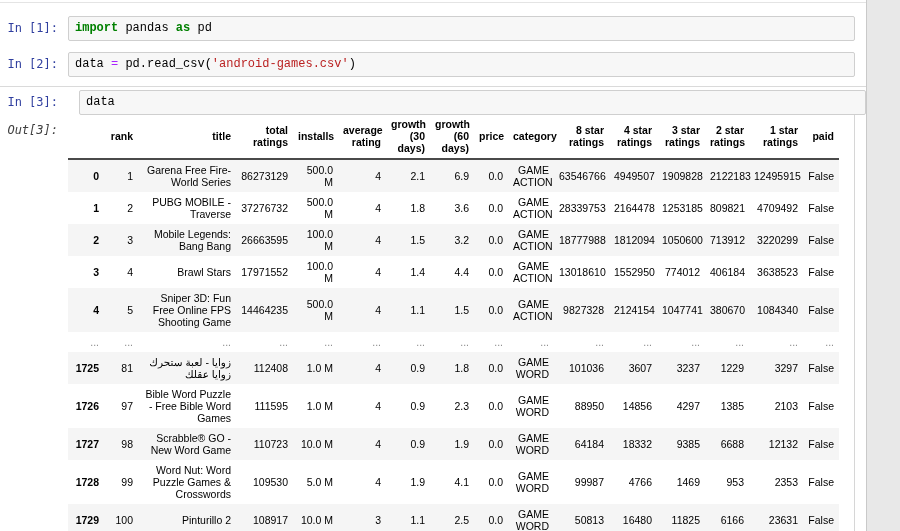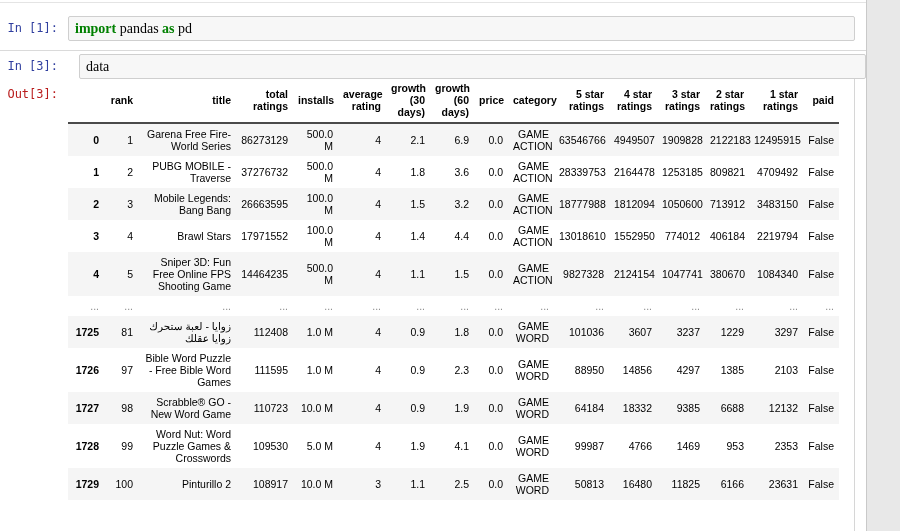--- a/index.html
+++ b/index.html
@@ -16,28 +16,28 @@
   .sep.sep2{margin-top:9px;border-top-color:#dadada;}
   .cell{display:flex;align-items:flex-start;}
   .cell.c1{margin-top:13px;border-radius:7px;}
   .cell.c2{margin-top:11px;}
   .cell.c3{margin-top:3px;justify-content:space-between;}
   .prompt{
     width:68px;min-width:68px;box-sizing:border-box;text-align:right;padding-right:10px;
     font-family:"DejaVu Sans Mono","Liberation Mono",monospace;font-size:12px;line-height:25px;
   }
   .prompt.in{color:#303F9F;}
-  .prompt.out{color:#b91c1c;line-height:14px;padding-top:8px;}
+  .prompt.out{color:#404040;line-height:14px;padding-top:8px;font-style:italic;}
   .input-box{
     width:787px;box-sizing:border-box;background:#f7f7f7;
     border:1px solid #cfcfcf;border-radius:2px;padding:4px 6px;
   }
   pre.code{
-    margin:0;font-family:Liberation Serif, serif;
-    font-size:14px;line-height:15px;color:#000;white-space:pre;
+    margin:0;font-family:Liberation Mono, monospace;
+    font-size:12px;line-height:15px;color:#000;white-space:pre;
   }
   .tok-kw{color:#008000;font-weight:bold;}
   .tok-op{color:#AA22FF;}
   .tok-str{color:#BA2121;}
   .out-region{
     display:flex;flex:1 1 auto;width:855px;box-sizing:border-box;
     border-right:1px solid #d6d6d6;align-items:flex-start;
   }
   table.dataframe{
     border-collapse:collapse;table-layout:fixed;width:771px;
@@ -63,20 +63,26 @@
 
   <div class="sep"></div>
 
   <div class="cell c1">
     <div class="prompt in">In [1]:</div>
     <div class="input-box">
       <pre class="code"><span class="tok-kw">import</span><span> pandas </span><span class="tok-kw">as</span><span> pd</span></pre>
     </div>
   </div>
 
+  <div class="cell c2">
+    <div class="prompt in">In [2]:</div>
+    <div class="input-box">
+      <pre class="code"><span>data </span><span class="tok-op">=</span><span> pd.read_csv(</span><span class="tok-str">'android-games.csv'</span><span>)</span></pre>
+    </div>
+  </div>
 
   <div class="sep sep2"></div>
 
   <div class="cell c3">
     <div class="prompt in">In [3]:</div>
     <div class="input-box">
       <pre class="code"><span>data</span></pre>
     </div>
   </div>
 
@@ -106,21 +112,21 @@
             <th></th>
             <th>rank</th>
             <th>title</th>
             <th>total ratings</th>
             <th>installs</th>
             <th>average rating</th>
             <th>growth (30 days)</th>
             <th>growth (60 days)</th>
             <th>price</th>
             <th>category</th>
-            <th>5 star ratings</th>
+            <th>8 star ratings</th>
             <th>4 star ratings</th>
             <th>3 star ratings</th>
             <th>2 star ratings</th>
             <th>1 star ratings</th>
             <th>paid</th>
           </tr>
         </thead>
         <tbody>
           <tr>
             <th>0</th>
@@ -166,39 +172,39 @@
             <td>100.0 M</td>
             <td>4</td>
             <td>1.5</td>
             <td>3.2</td>
             <td>0.0</td>
             <td>GAME ACTION</td>
             <td>18777988</td>
             <td>1812094</td>
             <td>1050600</td>
             <td>713912</td>
-            <td>3483150</td>
+            <td>3220299</td>
             <td>False</td>
           </tr>
           <tr>
             <th>3</th>
             <td>4</td>
             <td>Brawl Stars</td>
             <td>17971552</td>
             <td>100.0 M</td>
             <td>4</td>
             <td>1.4</td>
             <td>4.4</td>
             <td>0.0</td>
             <td>GAME ACTION</td>
             <td>13018610</td>
             <td>1552950</td>
             <td>774012</td>
             <td>406184</td>
-            <td>2219794</td>
+            <td>3638523</td>
             <td>False</td>
           </tr>
           <tr>
             <th>4</th>
             <td>5</td>
             <td>Sniper 3D: Fun Free Online FPS Shooting Game</td>
             <td>14464235</td>
             <td>500.0 M</td>
             <td>4</td>
             <td>1.1</td>

